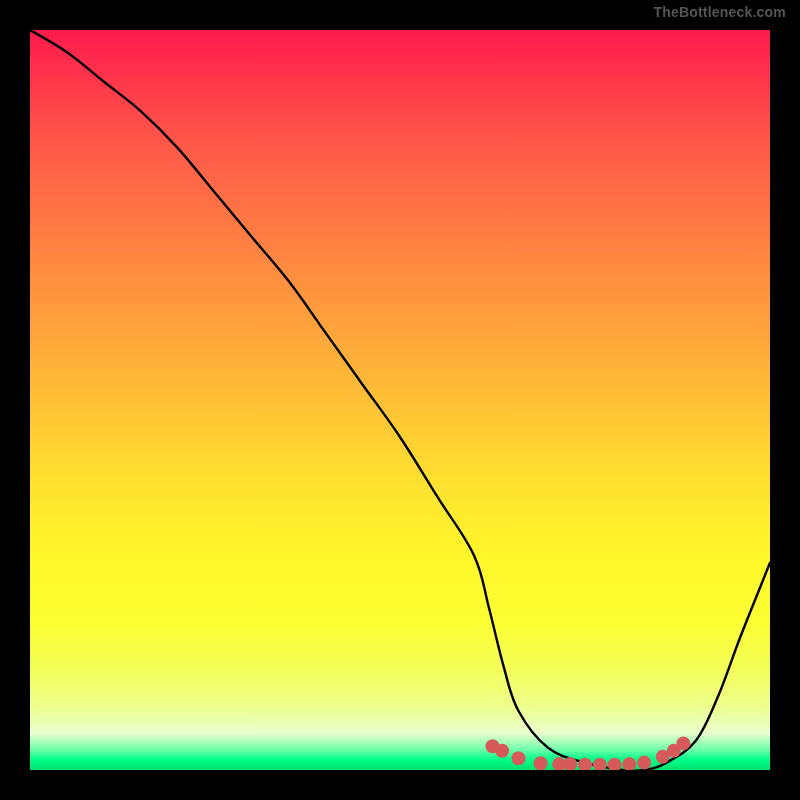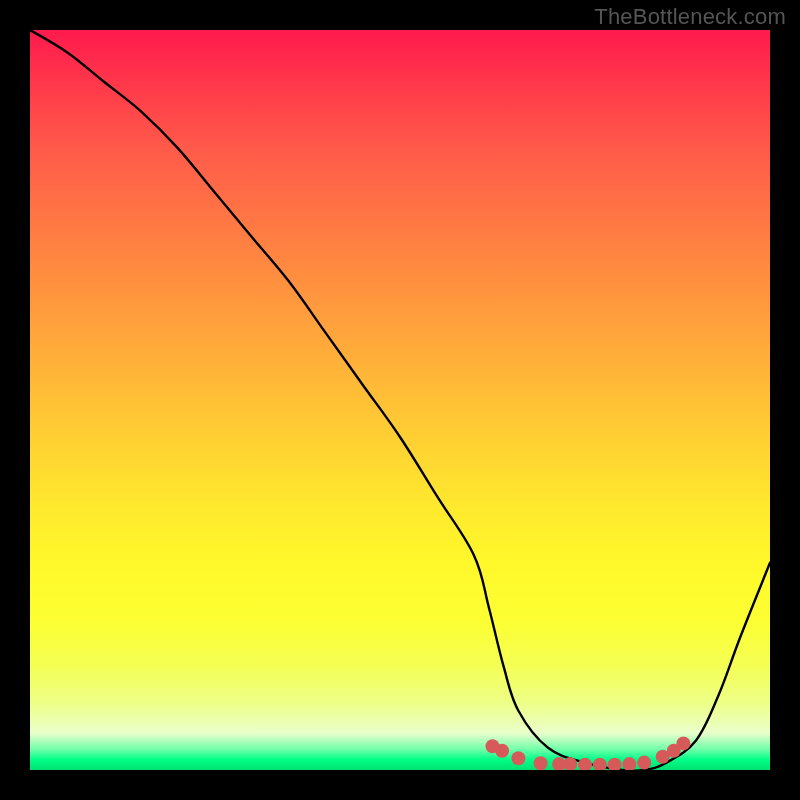--- a/index.html
+++ b/index.html
@@ -49,22 +49,22 @@
     position: absolute;
     left: 0; top: 0;
     width: 740px;
     height: 740px;
   }
   .watermark {
     position: absolute;
     top: 4px;
     right: 14px;
     color: #555;
-    font-size: 22px;
-    font-weight: 400;
+    font-size: 14px;
+    font-weight: 700;
     letter-spacing: 0.2px;
   }
 </style>
 </head>
 <body>
 
 <div class="outer">
   <div class="watermark">TheBottleneck.com</div>
 
   <div class="plot">

